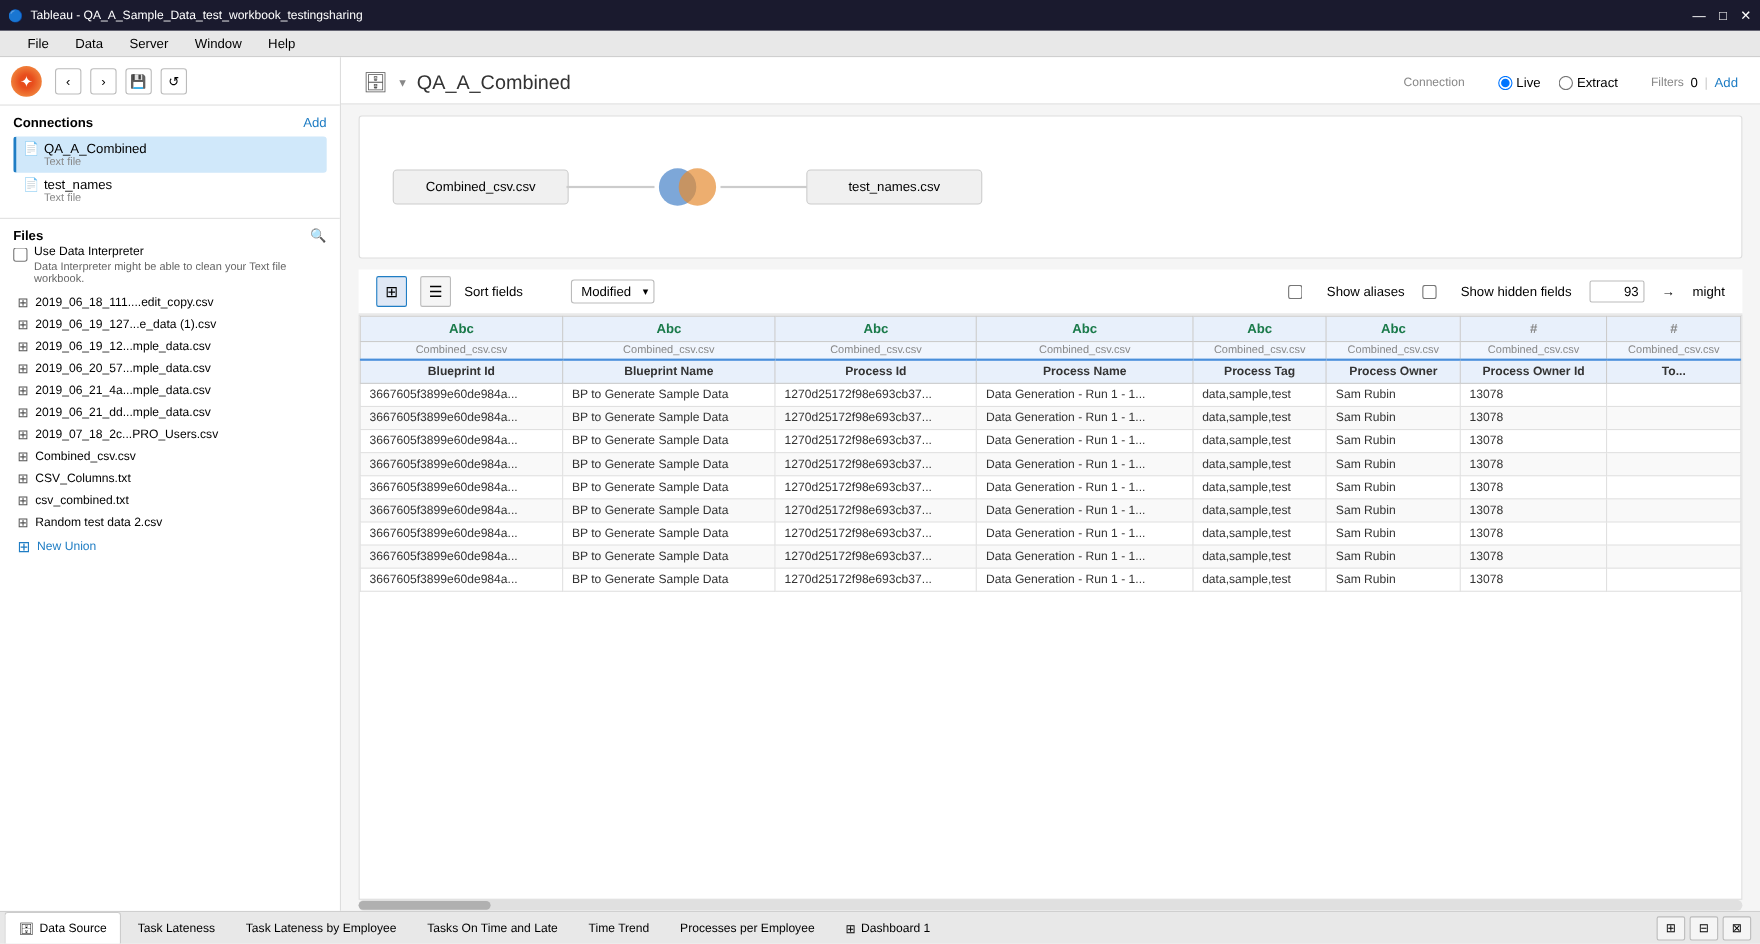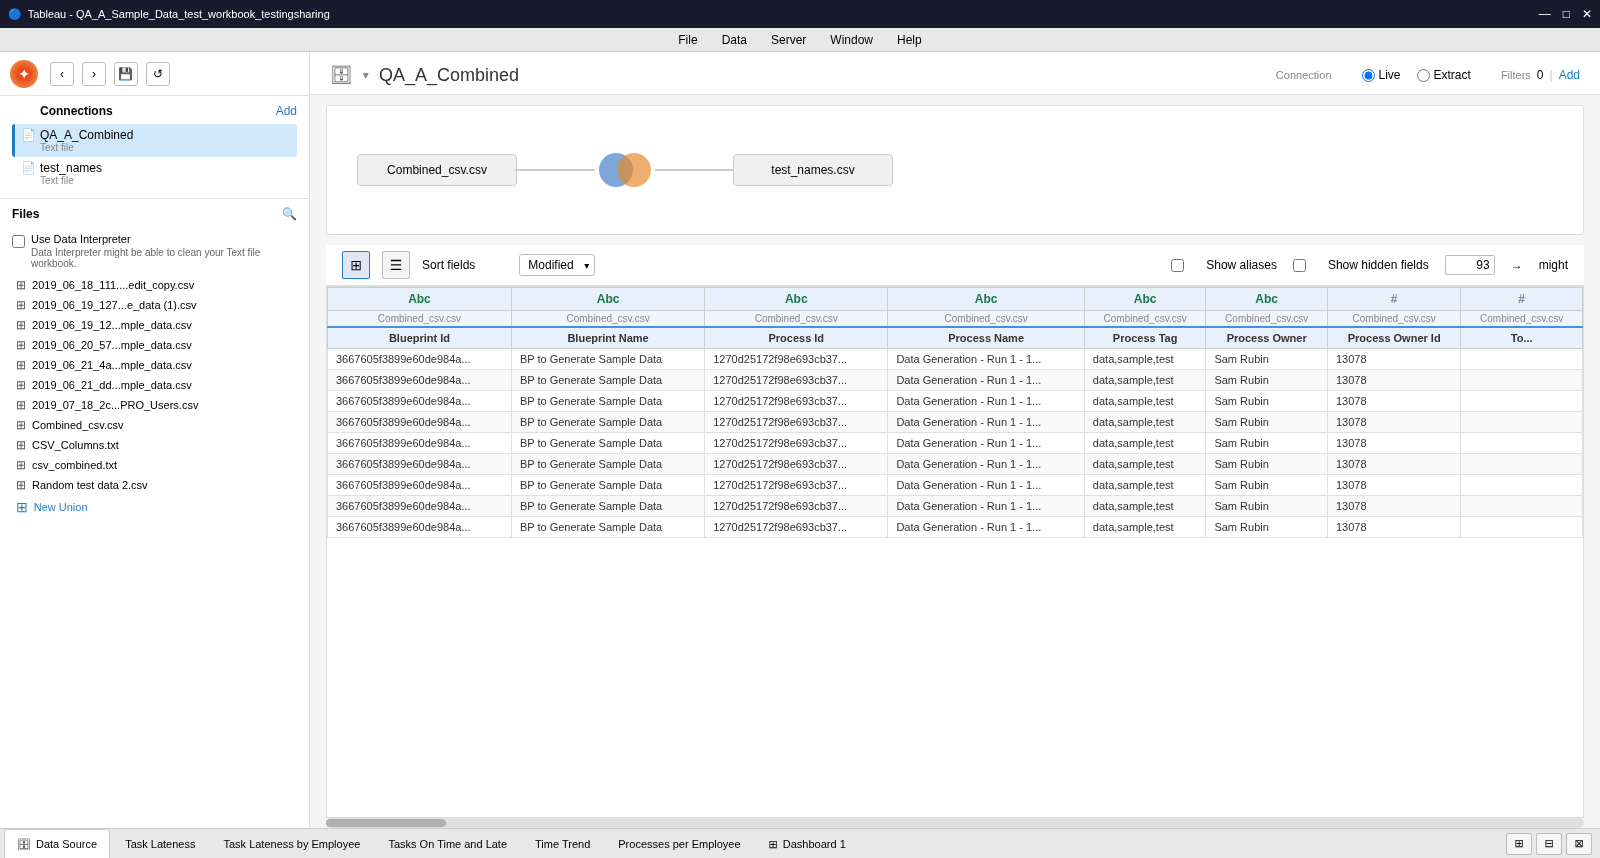--- a/index.html
+++ b/index.html
@@ -22,21 +22,20 @@
 
     
     .menu-bar {
       background: #e8e8e8;
       height: 24px;
       display: flex;
       align-items: center;
       padding: 0 21px;
       gap: 16px;
       border-bottom: 1px solid #ccc;
-      justify-content: center;
     }
     .menu-item { font-size: 12px; cursor: pointer; padding: 2px 4px; }
 
     
     .main-layout { display: flex; height: calc(858px - 52px - 30px); }
 
     
     .sidebar {
       width: 310px;
       background: #fff;
@@ -75,41 +74,41 @@
       color: #fff;
       margin-right: 4px;
     }
 
     
     .connections-section { padding: 8px 12px 4px; }
     .connections-header {
       display: flex; justify-content: space-between; align-items: center;
       margin-bottom: 6px;
     }
-    .connections-title { font-weight: bold; font-size: 12px; margin-left: 28px; }
+    .connections-title { font-weight: bold; font-size: 12px; }
     .add-link { color: #1f7dc4; cursor: pointer; font-size: 12px; }
 
     .connection-item {
       display: flex;
       align-items: flex-start;
       padding: 4px 6px;
       cursor: pointer;
       border-radius: 3px;
     }
     .connection-item.active { background: #d0e8fa; border-left: 3px solid #1f7dc4; }
     .connection-item:not(.active) { border-left: 3px solid transparent; }
     .connection-text { display: flex; flex-direction: column; margin-left: 4px; }
     .connection-name { font-size: 12px; font-weight: 500; }
     .connection-type { font-size: 10px; color: #888; }
 
     
     .files-section { padding: 8px 12px 4px; border-top: 1px solid #e0e0e0; margin-top: 4px; }
     .files-header {
       display: flex; justify-content: space-between; align-items: center;
-      margin-bottom: 12px;
+      margin-bottom: 2px;
     }
     .files-title { font-weight: bold; font-size: 12px; }
 
     .interpreter-row {
       display: flex; align-items: flex-start; gap: 6px;
       margin-bottom: 4px;
     }
     .interpreter-cb { margin-top: 2px; }
     .interpreter-label { font-size: 11px; font-weight: 500; }
     .interpreter-desc { font-size: 10px; color: #666; margin-top: 2px; }

